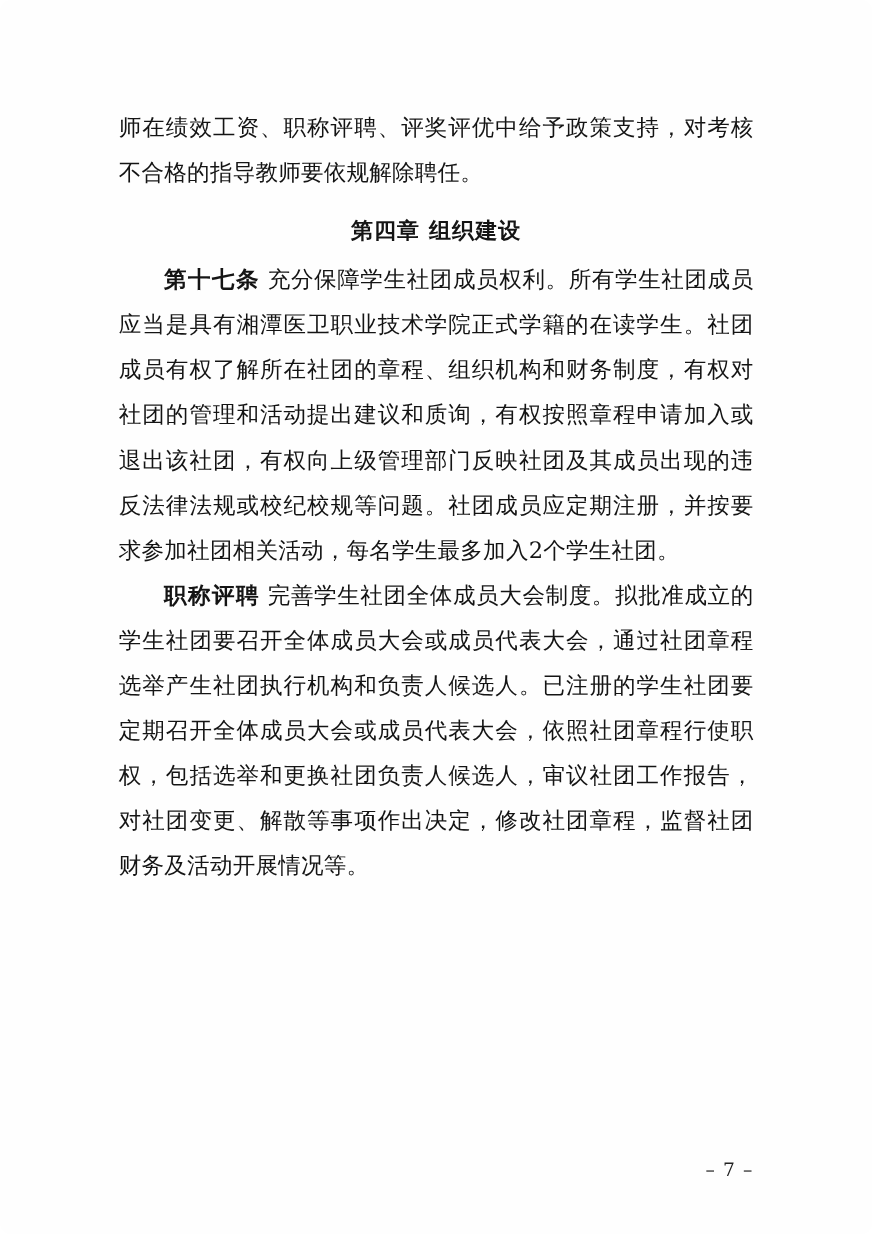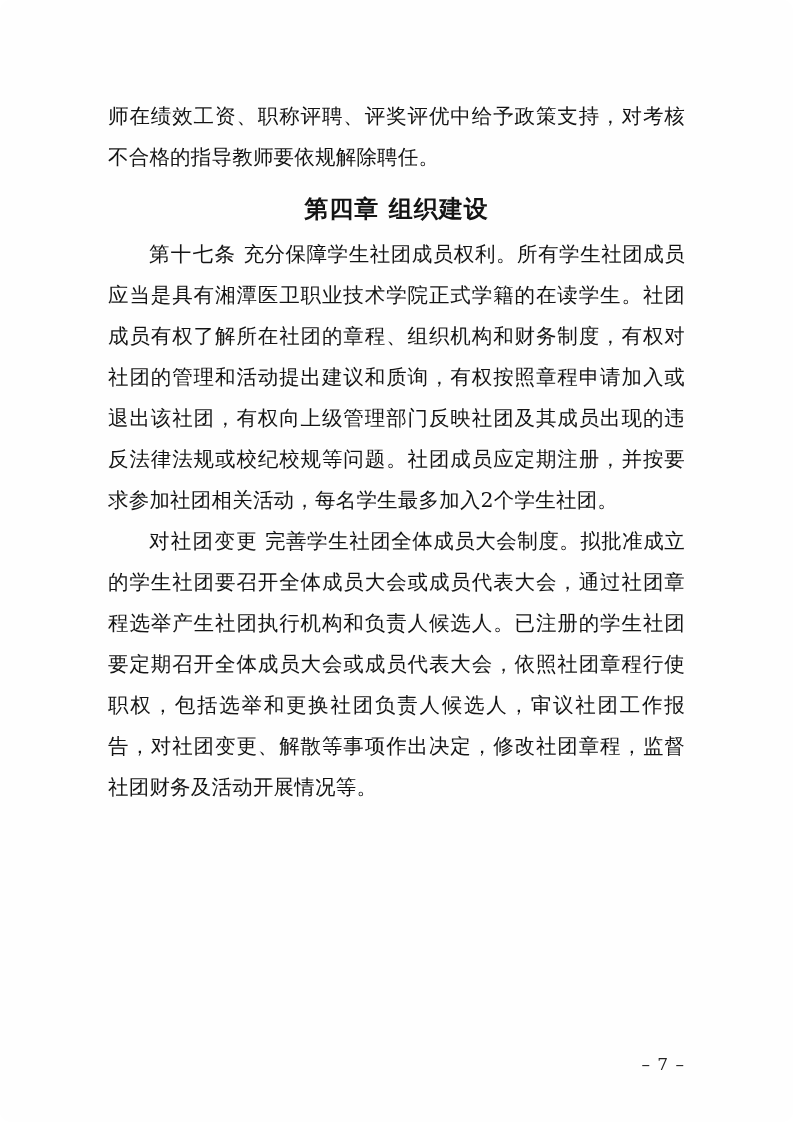--- a/index.html
+++ b/index.html
@@ -34,28 +34,28 @@
   .para {
     margin: 0;
     text-indent: 2em;
   }
   .para.continued {
     text-indent: 0;
   }
   .chapter-heading {
     margin: 6px 0 4px 0;
     text-align: center;
-    font-size: 24px;
+    font-size: 20px;
     line-height: 42px;
     font-weight: bold;
     font-family: "DejaVu Sans", "Liberation Sans", sans-serif;
     letter-spacing: 1px;
   }
   .art-label {
-    font-weight: normal;
+    font-weight: bold;
     letter-spacing: 1px;
   }
   .page-number {
     position: absolute;
     left: 0;
     right: 108px;
     bottom: 48px;
     text-align: right;
     font-size: 17px;
     color: #222222;
@@ -73,19 +73,19 @@
   <div class="doc-body">
 
     <p class="para continued">师在绩效工资、职称评聘、评奖评优中给予政策支持，对考核不合格的指导教师要依规解除聘任。</p>
 
     <div class="spacer-sm"></div>
 
     <h2 class="chapter-heading">第四章 组织建设</h2>
 
     <p class="para"><span class="art-label">第十七条</span><span>&nbsp;</span><span>充分保障学生社团成员权利。所有学生社团成员应当是具有湘潭医卫职业技术学院正式学籍的在读学生。社团成员有权了解所在社团的章程、组织机构和财务制度，有权对社团的管理和活动提出建议和质询，有权按照章程申请加入或退出该社团，有权向上级管理部门反映社团及其成员出现的违反法律法规或校纪校规等问题。社团成员应定期注册，并按要求参加社团相关活动，每名学生最多加入2个学生社团。</span></p>
 
-    <p class="para"><span class="art-label">对社团变更</span><span>&nbsp;</span><span>完善学生社团全体成员大会制度。拟批准成立的学生社团要召开全体成员大会或成员代表大会，通过社团章程选举产生社团执行机构和负责人候选人。已注册的学生社团要定期召开全体成员大会或成员代表大会，依照社团章程行使职权，包括选举和更换社团负责人候选人，审议社团工作报告，对社团变更、解散等事项作出决定，修改社团章程，监督社团财务及活动开展情况等。</span></p>
+    <p class="para"><span class="art-label">职称评聘</span><span>&nbsp;</span><span>完善学生社团全体成员大会制度。拟批准成立的学生社团要召开全体成员大会或成员代表大会，通过社团章程选举产生社团执行机构和负责人候选人。已注册的学生社团要定期召开全体成员大会或成员代表大会，依照社团章程行使职权，包括选举和更换社团负责人候选人，审议社团工作报告，对社团变更、解散等事项作出决定，修改社团章程，监督社团财务及活动开展情况等。</span></p>
 
 
   </div>
 
   <div class="page-number">– 7 –</div>
 </div>
 
 </body></html>

